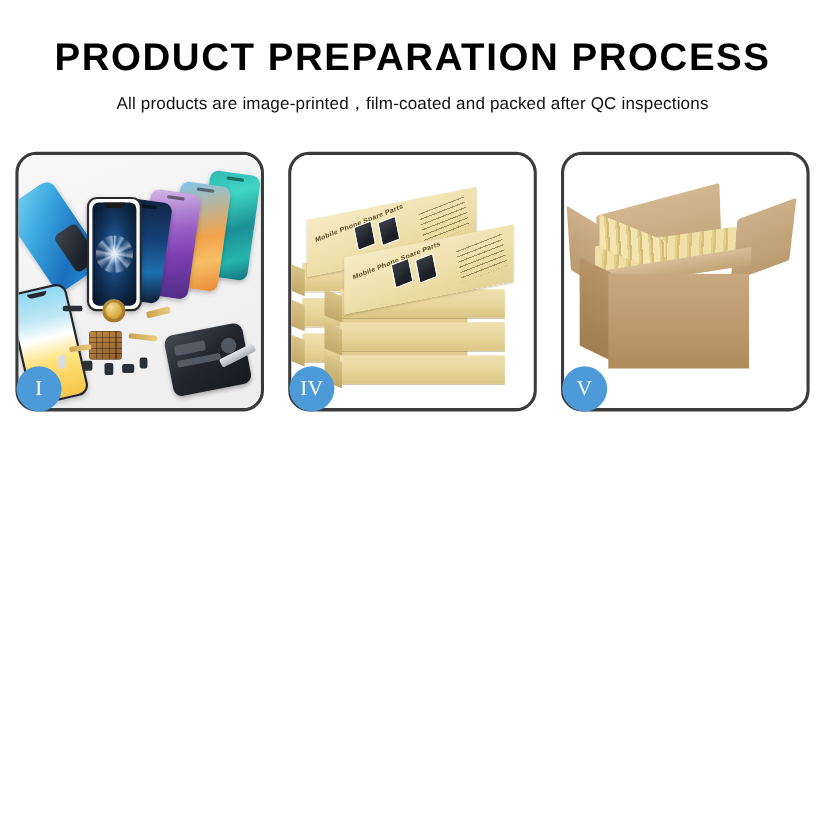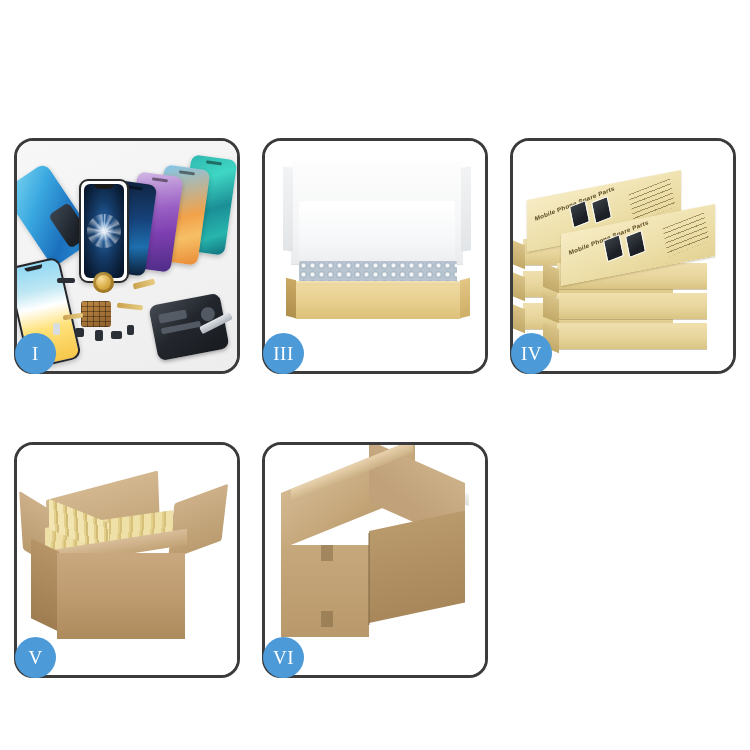--- a/index.html
+++ b/index.html
@@ -344,20 +344,24 @@
     background: linear-gradient(180deg, rgba(240,240,236,.95), rgba(214,216,210,.85));
     transform: skewY(24deg) rotate(1deg);
   }
   .seam { position:absolute; background: rgba(120,96,58,.45); }
 </style>
 </head>
 <body>
 
 <div class="page">
 
+  <div class="header">
+    <div class="title">PRODUCT PREPARATION PROCESS</div>
+    <div class="subtitle">All products are image-printed，film-coated and packed after QC inspections</div>
+  </div>
 
   <div class="grid">
 
     <div class="panel">
       <div class="panel-inner p1">
         <div class="bluecover">
             <div class="dark"></div>
           </div>
 
         <div class="fan fan1">
@@ -400,30 +404,20 @@
           <div class="cpart" style="left:8px;top:10px;width:28px;height:9px;"></div>
           <div class="cpart" style="left:8px;top:24px;width:40px;height:6px;"></div>
           <div class="cpart" style="right:8px;top:12px;width:14px;height:14px;border-radius:50%;"></div>
         </div>
         <div class="tweez"></div>
       </div>
       <div class="badge">I</div>
     </div>
 
 
-    <div class="panel">
-      <div class="panel-inner p3">
-        <div class="m-lid"></div>
-        <div class="m-foam"></div>
-        <div class="m-bubble"></div>
-        <div class="m-rim"></div>
-        <div class="m-front"></div>
-      </div>
-      <div class="badge">III</div>
-    </div>
 
     <div class="panel">
       <div class="panel-inner p4">
         <div class="stack">
 
           <div class="sbox" style="left:2px;  top:72px;">
               <div class="side"></div>
             </div>
           <div class="sbox" style="left:2px;  top:104px;">
               <div class="side"></div>
@@ -466,29 +460,15 @@
         <div class="flapL"></div>
         <div class="c-fill"></div>
         <div class="c-fill2"></div>
         <div class="c-rim"></div>
         <div class="c-left"></div>
         <div class="c-body"></div>
       </div>
       <div class="badge">V</div>
     </div>
 
-    <div class="panel">
-      <div class="panel-inner p6">
-        <div class="tape2"></div>
-        <div class="s-top"></div>
-        <div class="s-top2"></div>
-        <div class="tape"></div>
-        <div class="s-front"></div>
-        <div class="s-side"></div>
-        <div class="seam" style="left:56px;top:100px;width:12px;height:16px;"></div>
-        <div class="seam" style="left:56px;top:166px;width:12px;height:16px;"></div>
-        <div class="seam" style="left:103px;top:88px;width:2px;height:92px;"></div>
-      </div>
-      <div class="badge">VI</div>
-    </div>
 
   </div>
 </div>
 
 </body></html>

